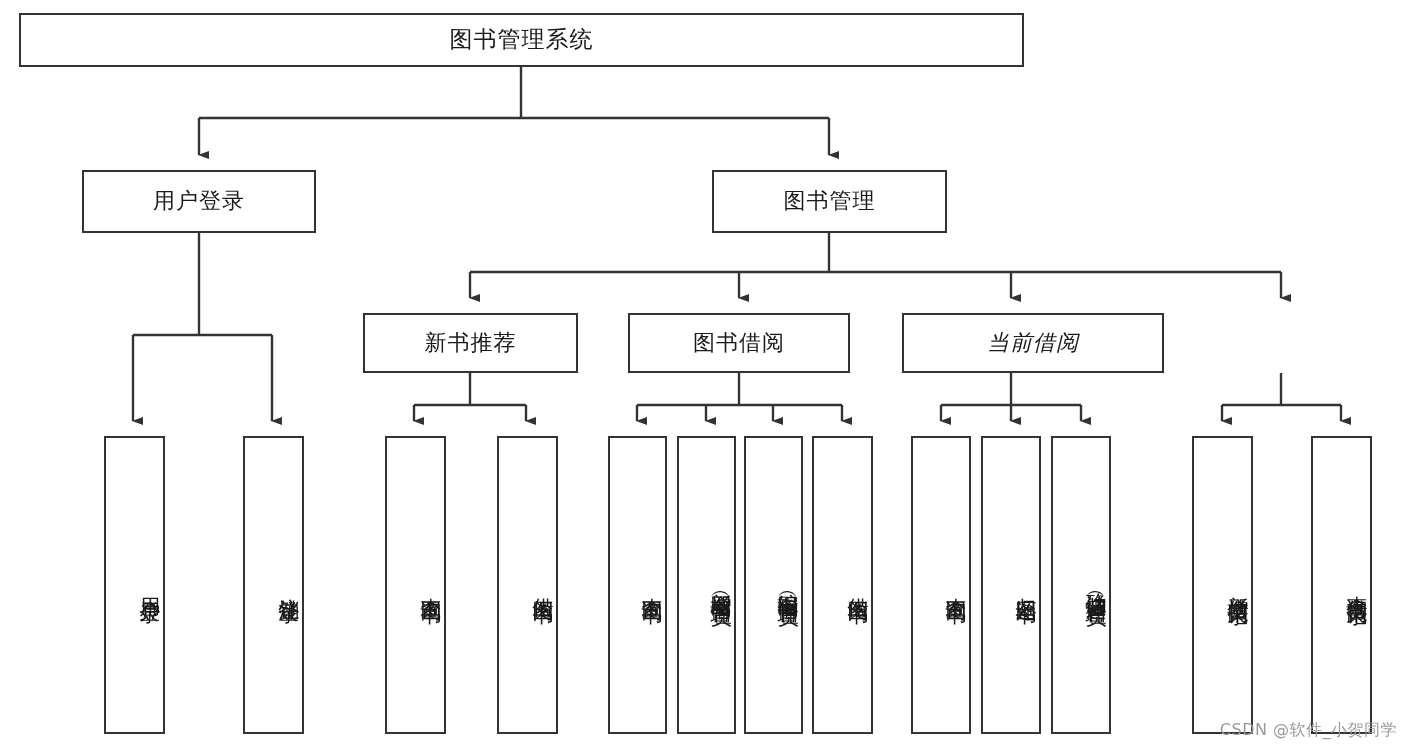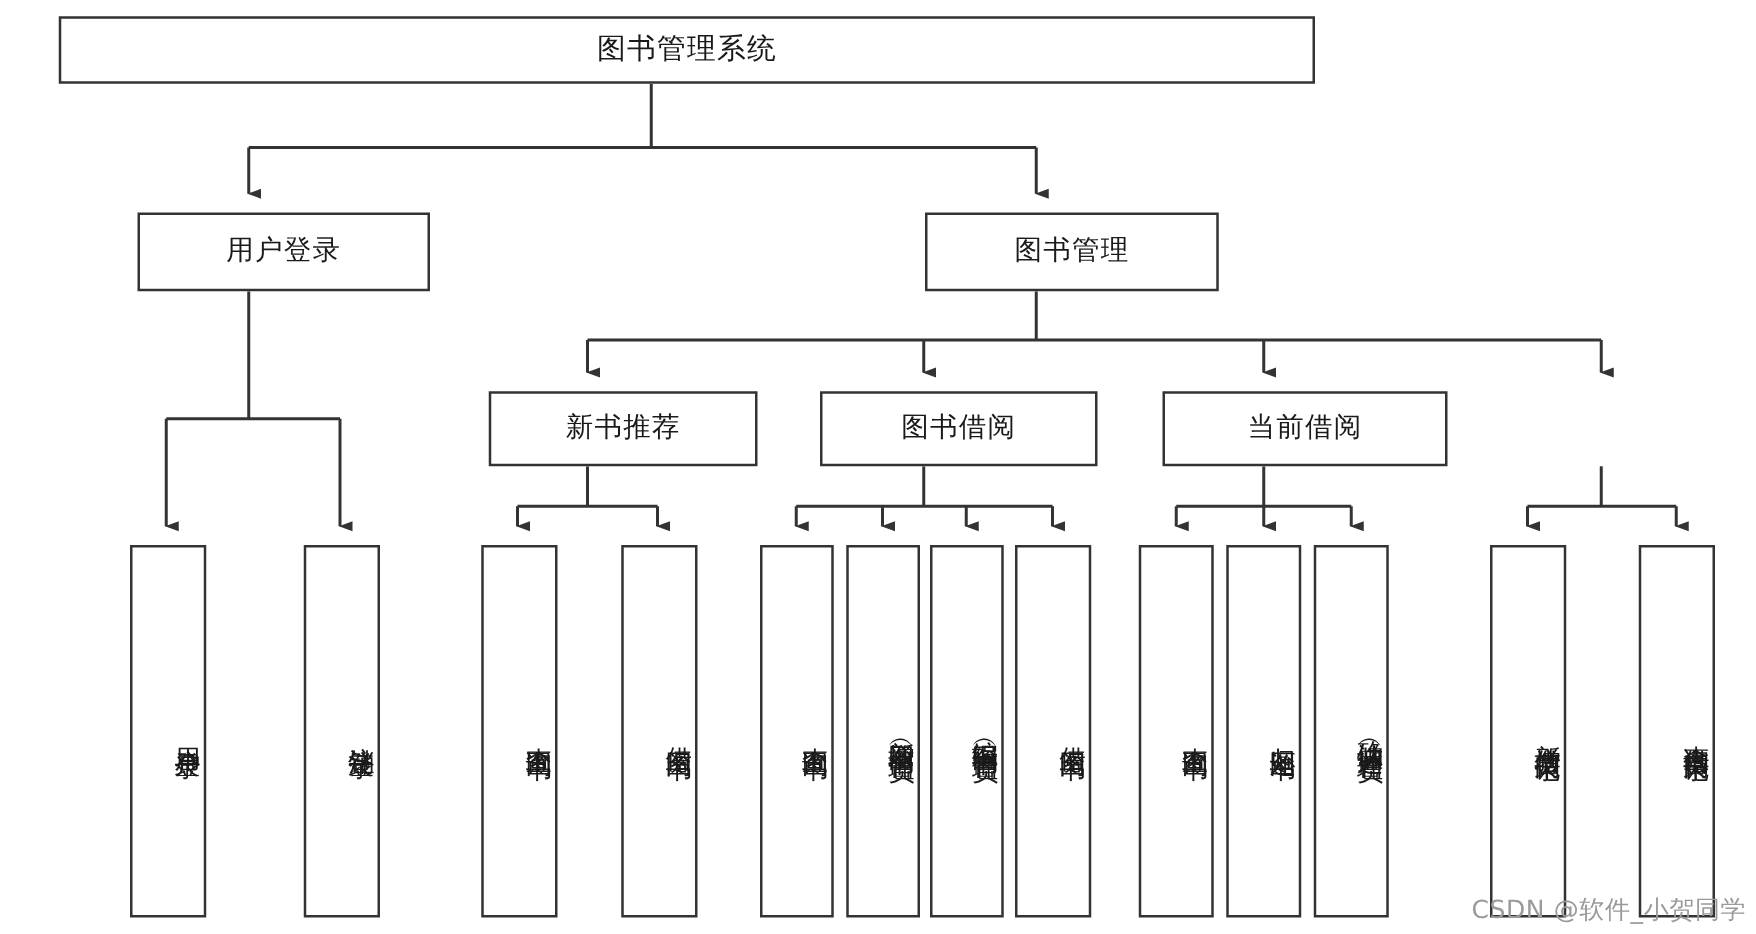--- a/index.html
+++ b/index.html
@@ -24,21 +24,20 @@
     border: 2px solid #333333;
     display: flex;
     align-items: center;
     justify-content: center;
     color: #1a1a1a;
   }
   .node.horiz {
     font-size: 22px;
     line-height: 1.2;
     letter-spacing: 1px;
-    margin-left: 28px;
   }
   .node.root {
     font-size: 23px;
   }
   .node.vert {
     writing-mode: vertical-rl;
     text-orientation: upright;
     font-size: 21px;
     line-height: 1.25;
     letter-spacing: 2px;
@@ -56,21 +55,21 @@
     left: 0;
     top: 0;
     width: 1405px;
     height: 747px;
     pointer-events: none;
   }
   .watermark {
     position: absolute;
     right: 8px;
     bottom: 6px;
-    font-size: 20px;
+    font-size: 16px;
     color: #9a9a9a;
     letter-spacing: 0.5px;
     white-space: nowrap;
   }
 </style>
 </head>
 <body>
 
 <div id="canvas">
 
@@ -134,21 +133,21 @@
   <div class="node horiz" style="left:712px; top:170px; width:235px; height:63px;">
     <span>图书管理</span>
   </div>
 
   <div class="node horiz" style="left:363px; top:313px; width:215px; height:60px;text-align:center;">
     <span>新书推荐</span>
   </div>
   <div class="node horiz" style="left:628px; top:313px; width:222px; height:60px;">
     <span>图书借阅</span>
   </div>
-  <div class="node horiz" style="left:902px; top:313px; width:228px; height:60px;">
+  <div class="node horiz" style="left:902px; top:313px; width:262px; height:60px;font-style:italic;">
     <span>当前借阅</span>
   </div>
 
   <div class="node vert" style="left:104px; top:436px; width:61px; height:298px;">
     <span class="vlabel">用户登录</span>
   </div>
   <div class="node vert" style="left:243px; top:436px; width:61px; height:298px;">
     <span class="vlabel">注销登录</span>
   </div>
 

